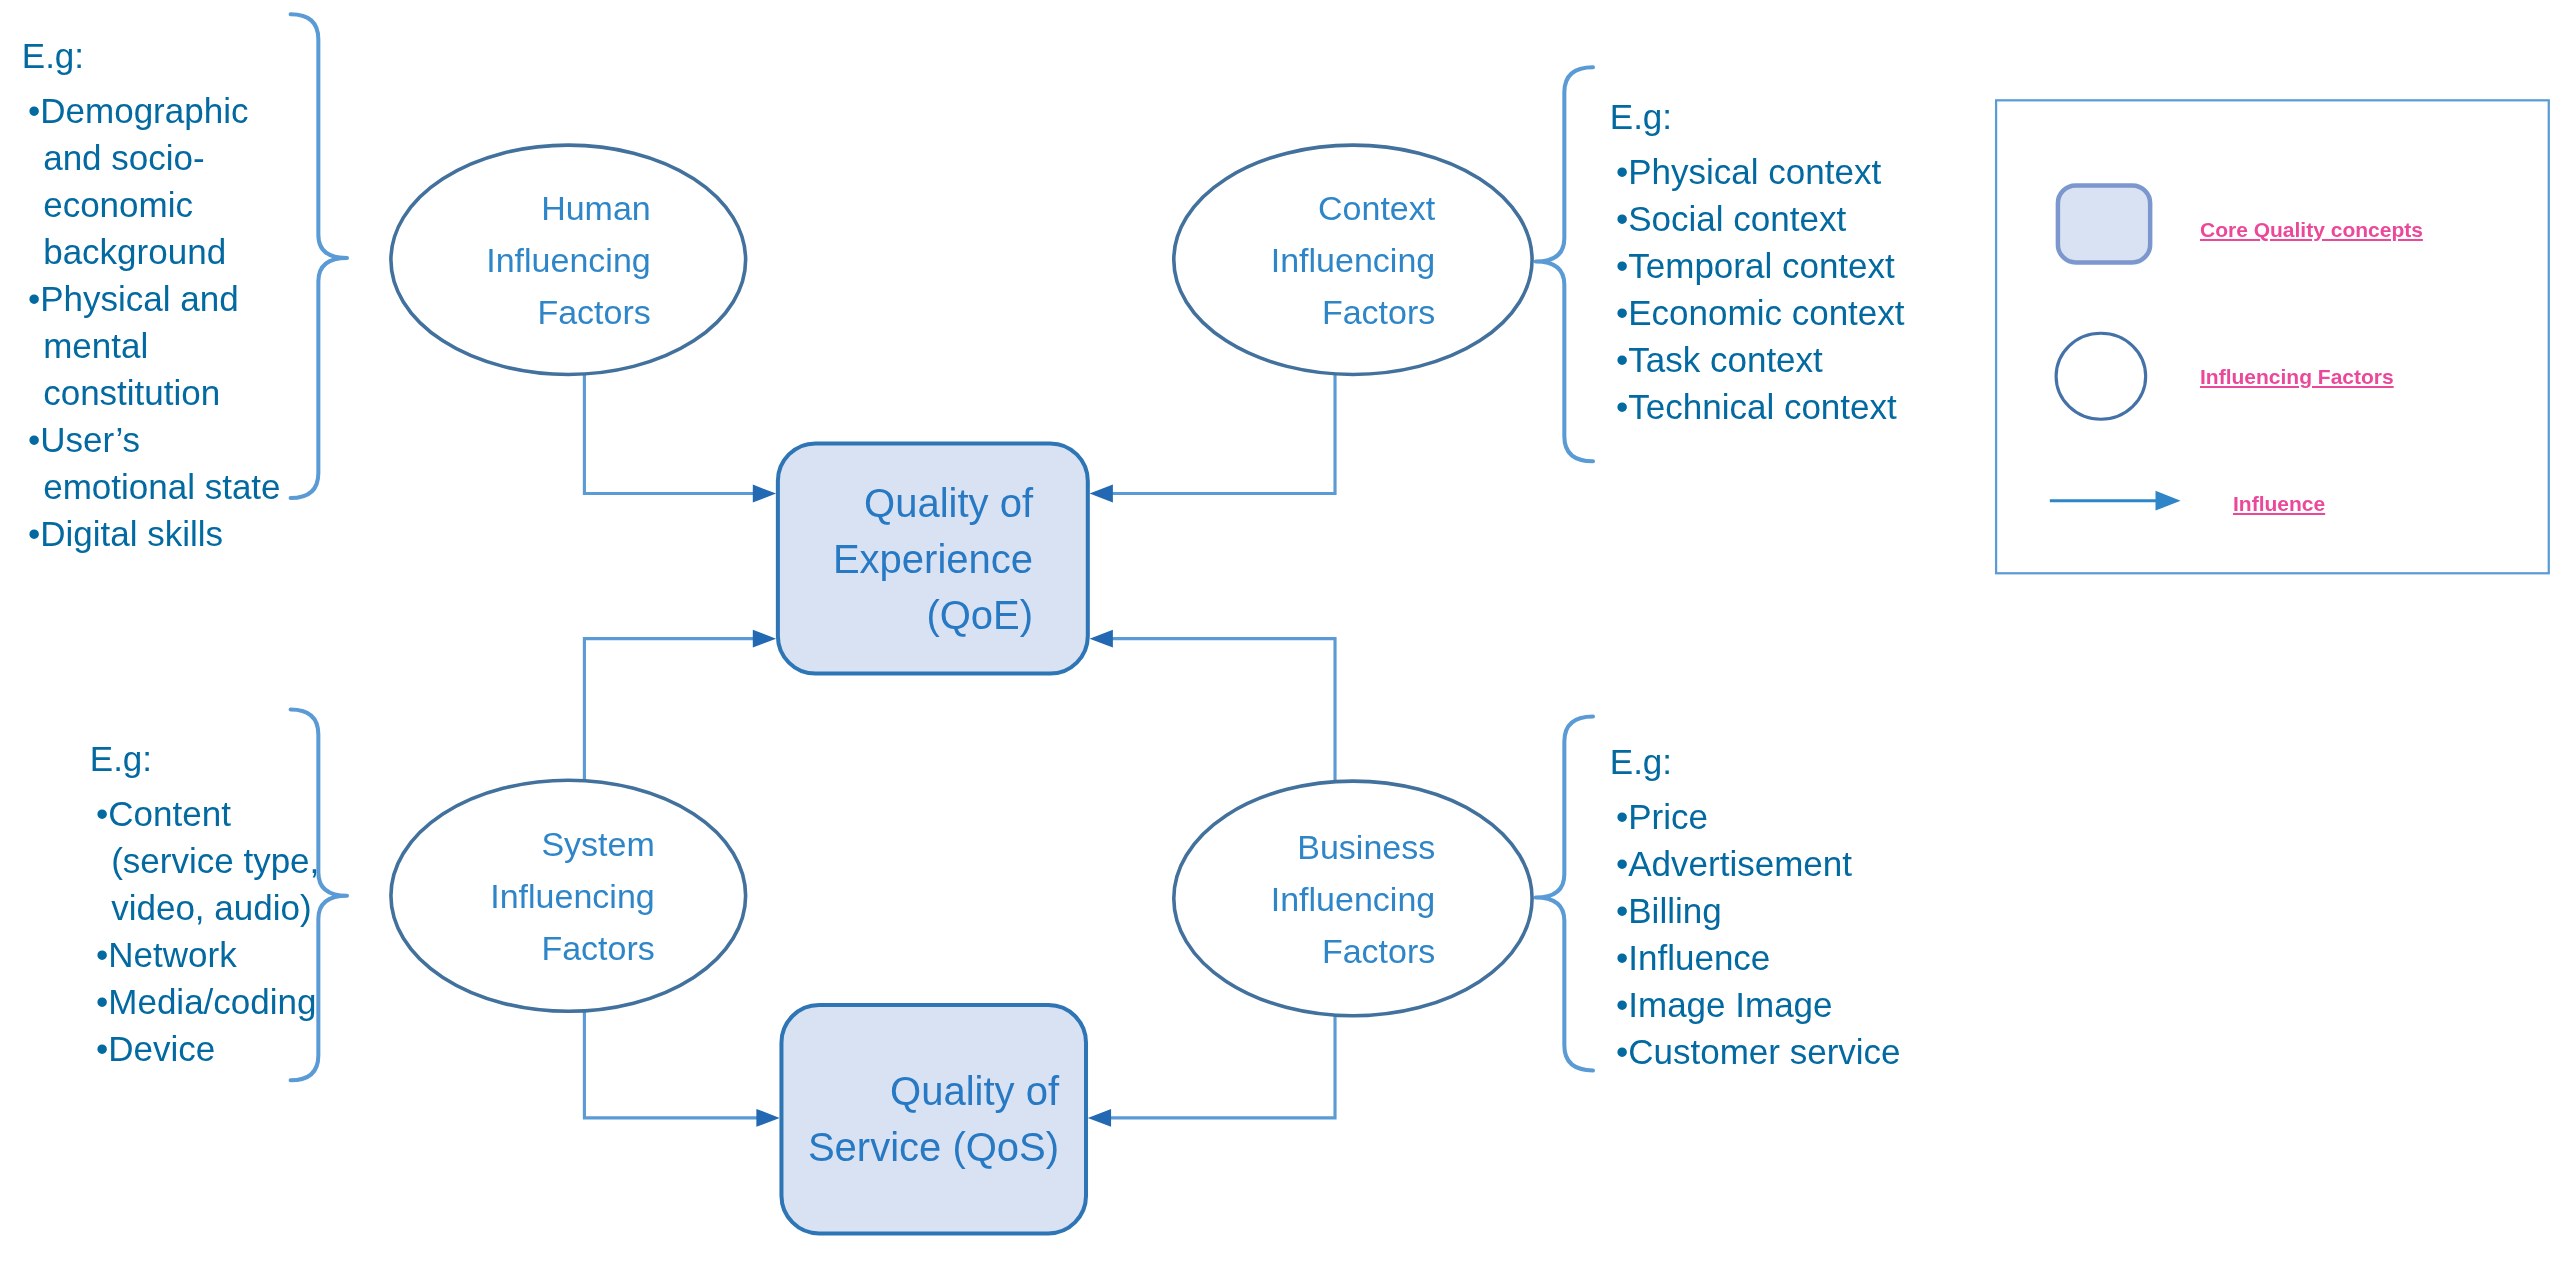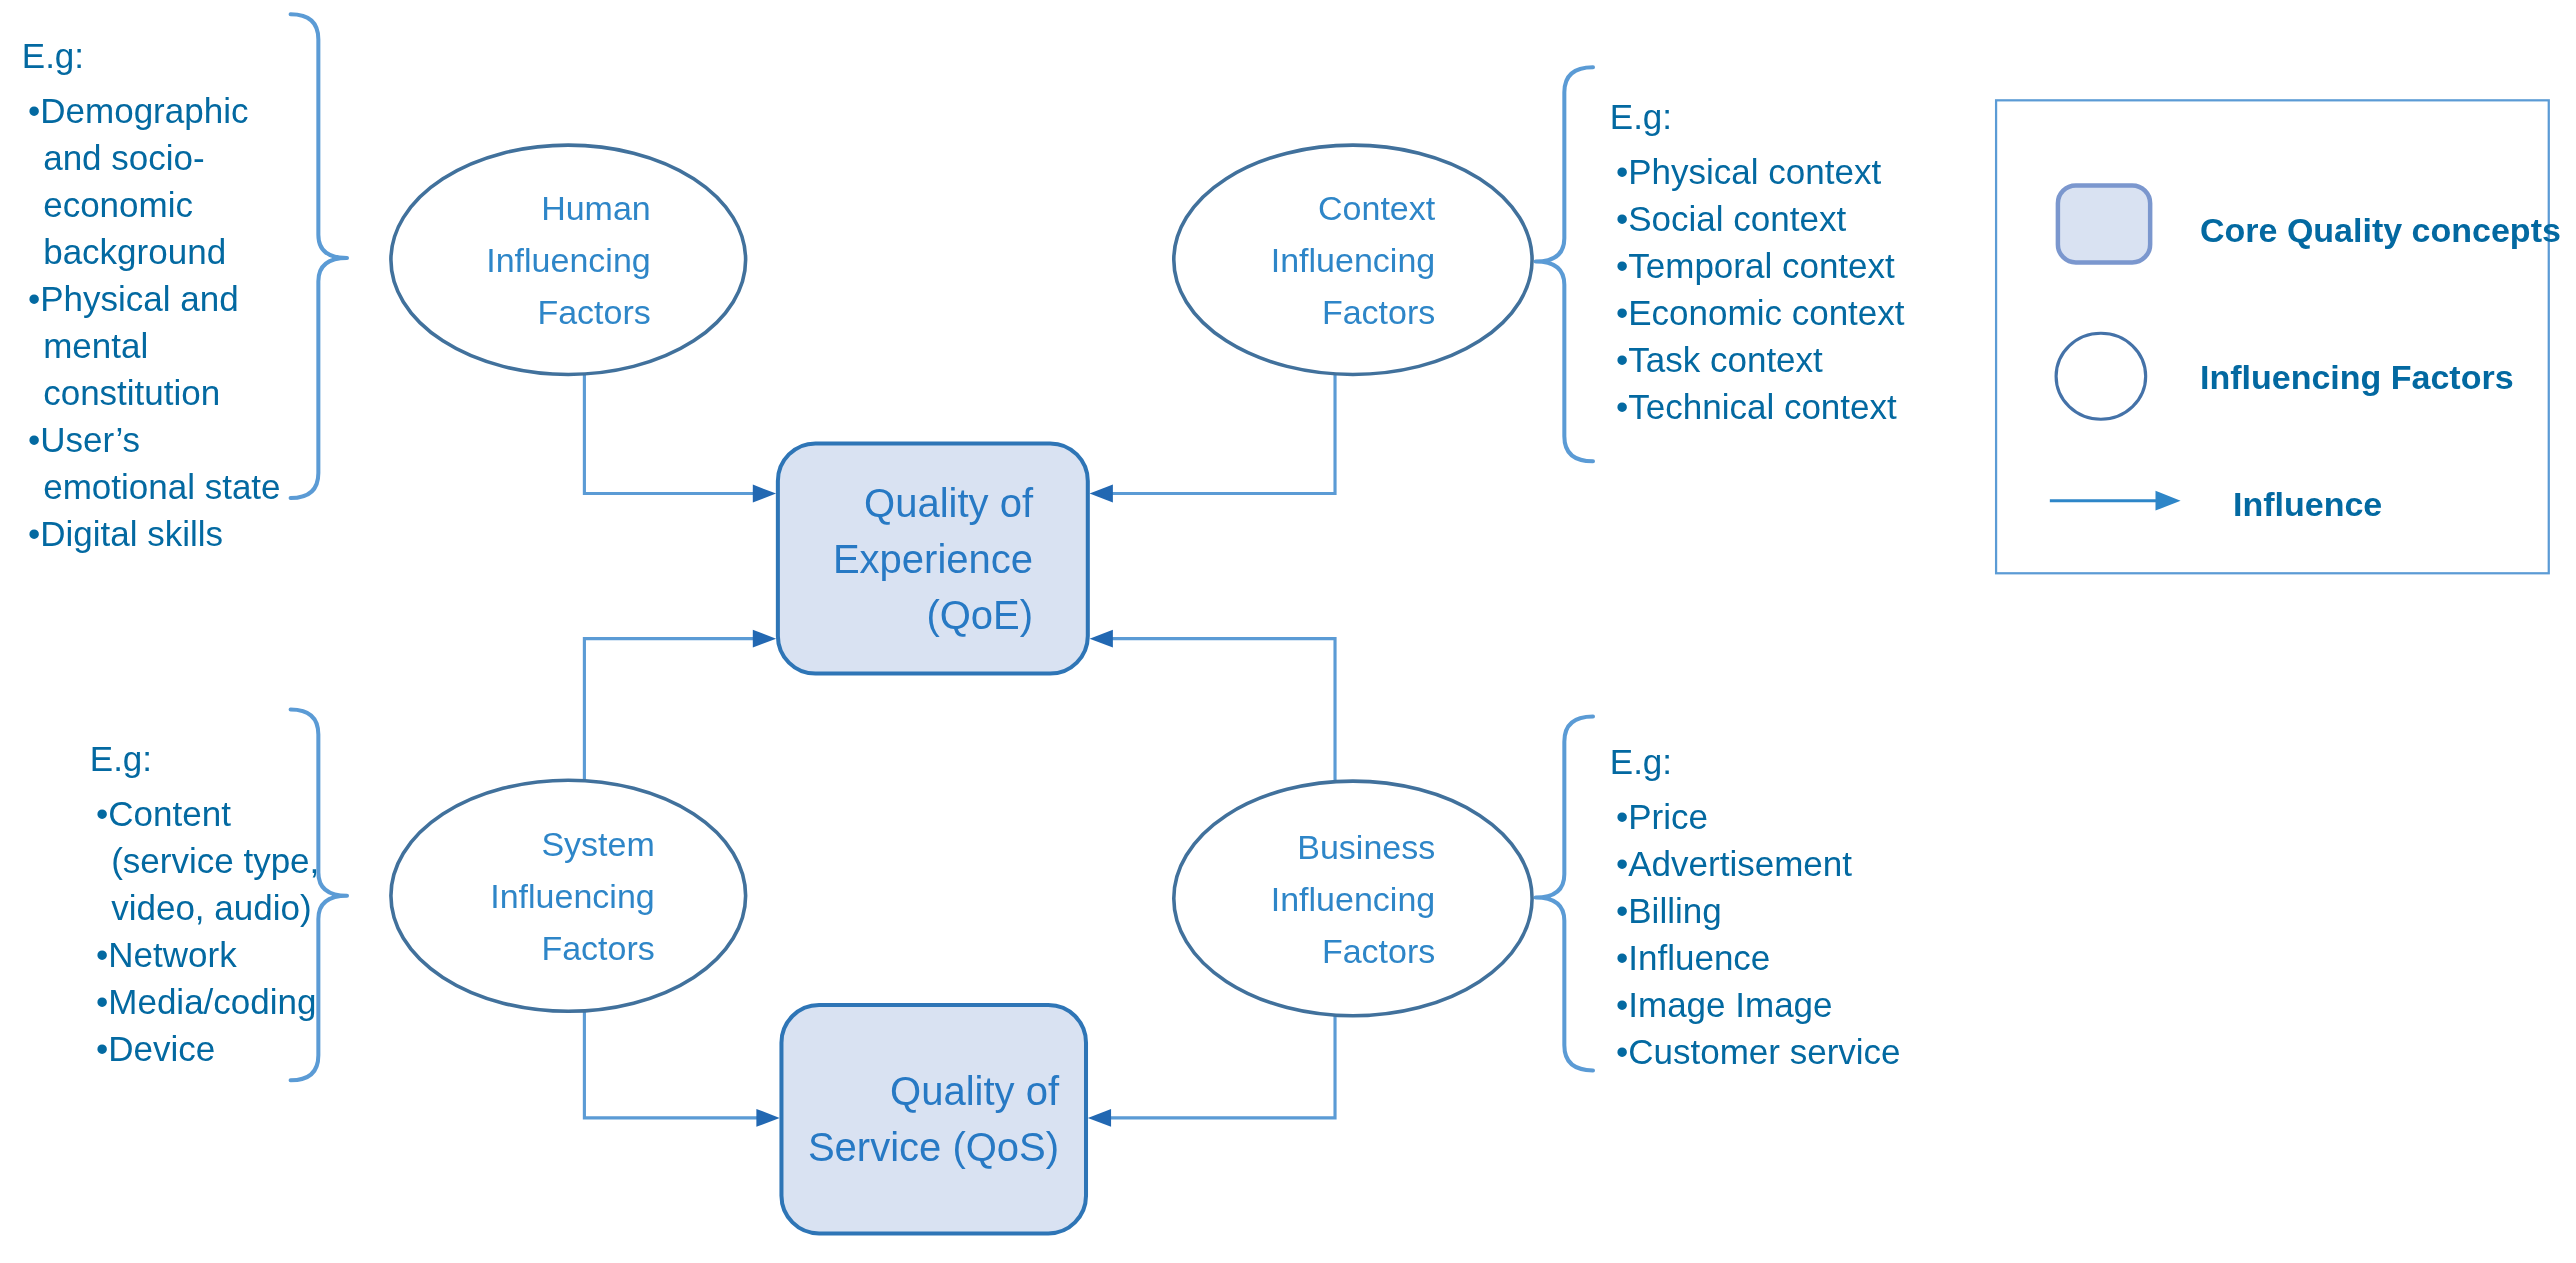--- a/index.html
+++ b/index.html
@@ -33,24 +33,25 @@
   .eg-list ul{
     margin:8px;padding:0;list-style:none;
   }
   .eg-list li{
     padding-left:15.2px;
     text-indent:-15.2px;
   }
   .eg-list li::before{content:"\2022";}
   .legend-label{
     position:absolute;
-    color:#0369a1;
+    color:#ec4899;
     font-weight:bold;
-    font-size:34px;line-height:36px;
+    font-size:21px;line-height:36px;
     white-space:nowrap;
+    text-decoration:underline;
   }
 </style>
 </head>
 <body>
 
 <div id="canvas">
 
   <svg id="diagram-svg" width="2576" height="1263" viewBox="0 0 2875 1410">
 
     <g stroke="#5B9BD5" stroke-width="3.5" fill="none">

